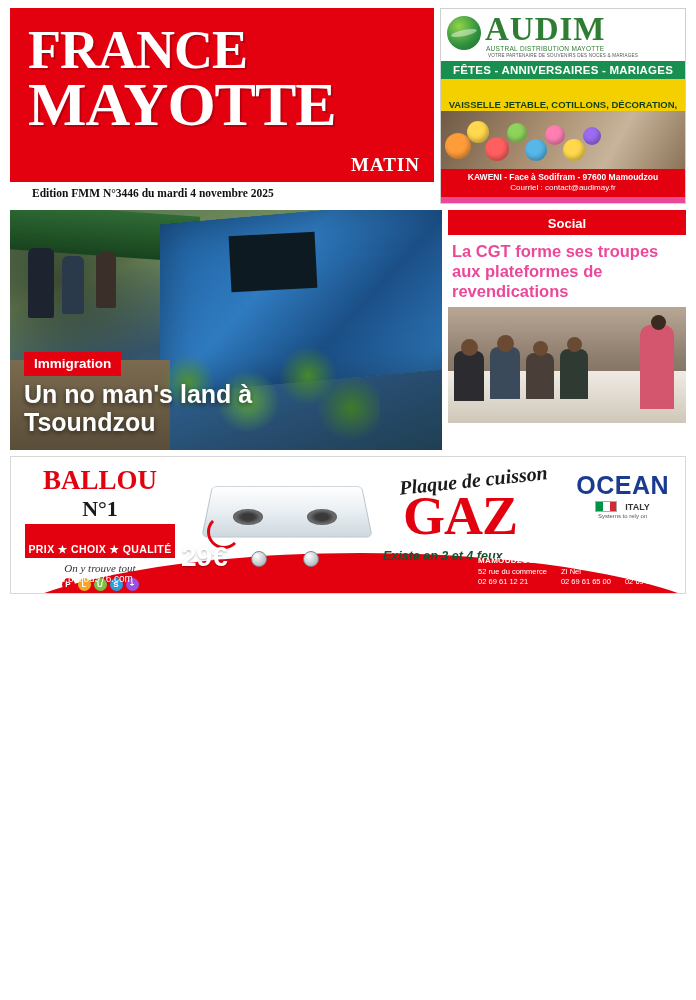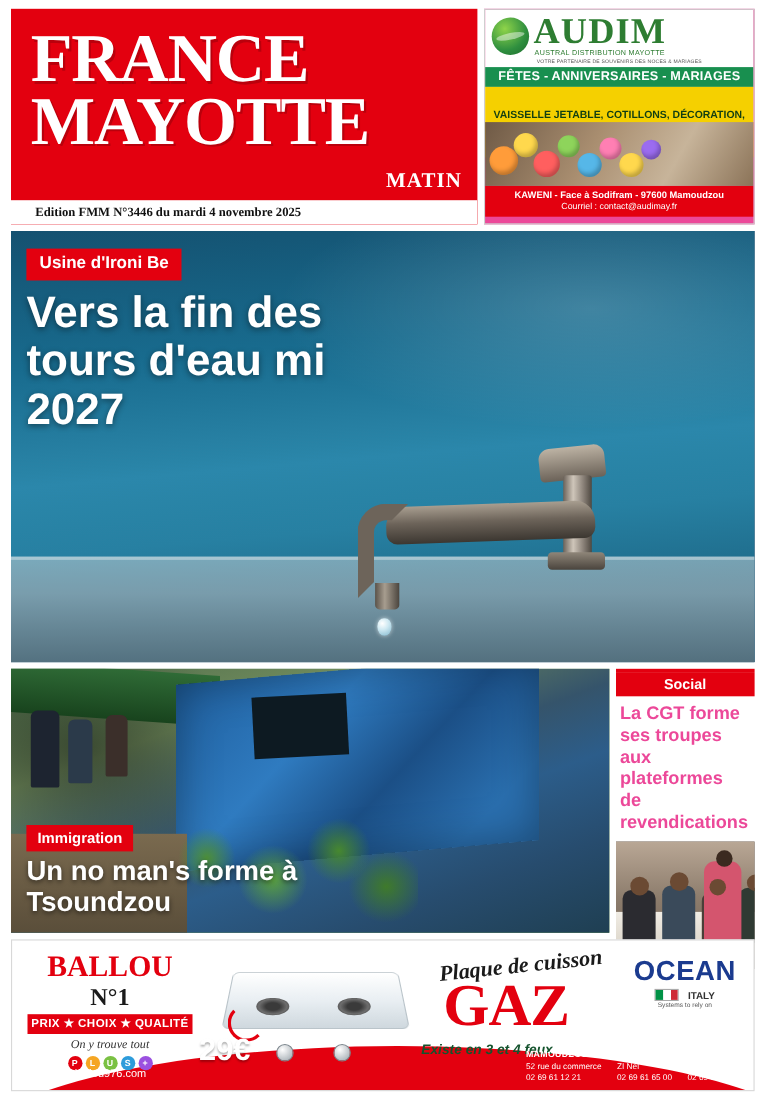--- a/index.html
+++ b/index.html
@@ -32,21 +32,21 @@
   }
   .logo-line {
     color: #ffffff;
     font-family: "Liberation Serif", serif;
     font-weight: bold;
     letter-spacing: -1px;
     line-height: 0.92;
     padding-left: 18px;
     text-shadow: 2px 2px 0 rgba(0,0,0,0.18);
   }
-  .logo-line1 { font-size: 62px; padding-top: 18px; }
+  .logo-line1 { font-size: 54px; padding-top: 18px; }
   .logo-line2 { font-size: 62px; }
   .logo-matin {
     position: absolute;
     right: 14px;
     bottom: 28px;
     color: #ffffff;
     font-family: "Liberation Serif", serif;
     font-weight: bold;
     font-size: 19px;
     letter-spacing: 1px;
@@ -284,21 +284,21 @@
   .mid {
     display: flex;
     gap: 6px;
     margin-top: 6px;
     height: 240px;
   }
 
   
   .immig {
     position: relative;
-    width: 544px;
+    width: 432px;
     overflow: hidden;
     background: #3a6b3c;
   }
   .immig-bg {
     position: absolute;
     inset: 0;
     background:
       radial-gradient(ellipse 40% 60% at 12% 30%, rgba(0,0,0,0.45), transparent 70%),
       linear-gradient(160deg, #4d6b4a 0%, #6f8a5c 25%, #35546b 48%, #2c5d8a 62%, #274c6e 80%, #1f3f52 100%);
   }
@@ -453,21 +453,21 @@
     line-height: 1;
   }
   .ballou-name .n1 { color: #1a1a1a; font-size: 22px; }
   .ballou-tag {
     margin-top: 3px;
     background: #e3000f;
     color: #ffffff;
     font-weight: bold;
     font-size: 10.5px;
     letter-spacing: 0.4px;
-    padding: 2px 0 3px;
+    padding: 19px 0 3px;
   }
   .ballou-script {
     font-family: "Liberation Serif", serif;
     font-style: italic;
     font-size: 11px;
     color: #333;
     margin-top: 4px;
   }
   .dots { display: flex; gap: 3px; justify-content: center; margin-top: 4px; }
   .dot {
@@ -648,50 +648,35 @@
         <span class="ball" style="left:122px;top:28px; width:22px; height:22px; background:#ffd84d;"></span>
         <span class="ball" style="left:142px;top:16px; width:18px; height:18px; background:#9b6cf0;"></span>
       </div>
       <div class="audim-footer">
         <div>KAWENI - Face à Sodifram - 97600 Mamoudzou</div>
         <div class="mail">Courriel : contact@audimay.fr</div>
       </div>
     </div>
   </div>
 
-  <div class="lead">
-    <div class="lead-bg"></div>
-    <div class="lead-counter"></div>
-
-    <div class="faucet-handle"></div>
-    <div class="faucet"></div>
-    <div class="faucet-base"></div>
-    <div class="faucet-arm"></div>
-    <div class="faucet-elbow"></div>
-    <div class="faucet-spout"></div>
-    <div class="drop d1"></div>
-
-    <div class="kicker">Usine d'Ironi Be</div>
-    <div class="lead-title">Vers la fin des tours d'eau mi 2027</div>
-  </div>
 
   <div class="mid">
 
     <div class="immig">
       <div class="immig-bg"></div>
       <div class="green-roof"></div>
       <div class="tarp"></div>
       <div class="tarp-dark"></div>
       <div class="ground"></div>
       <div class="person p1"></div>
       <div class="person p2"></div>
       <div class="person p3"></div>
       <div class="fern"></div>
       <div class="immig-kicker">Immigration</div>
-      <div class="immig-title">Un no man's forme à Tsoundzou</div>
+      <div class="immig-title">Un no man's land à Tsoundzou</div>
     </div>
 
     <div class="social">
       <div class="social-tag">Social</div>
       <div class="social-title">La CGT forme ses troupes aux plateformes de revendications</div>
       <div class="social-photo">
         <div class="sp-bg"></div>
         <div class="sp-table"></div>
         <div class="sp-person sp1"></div>
         <div class="sp-person sp2"></div>

